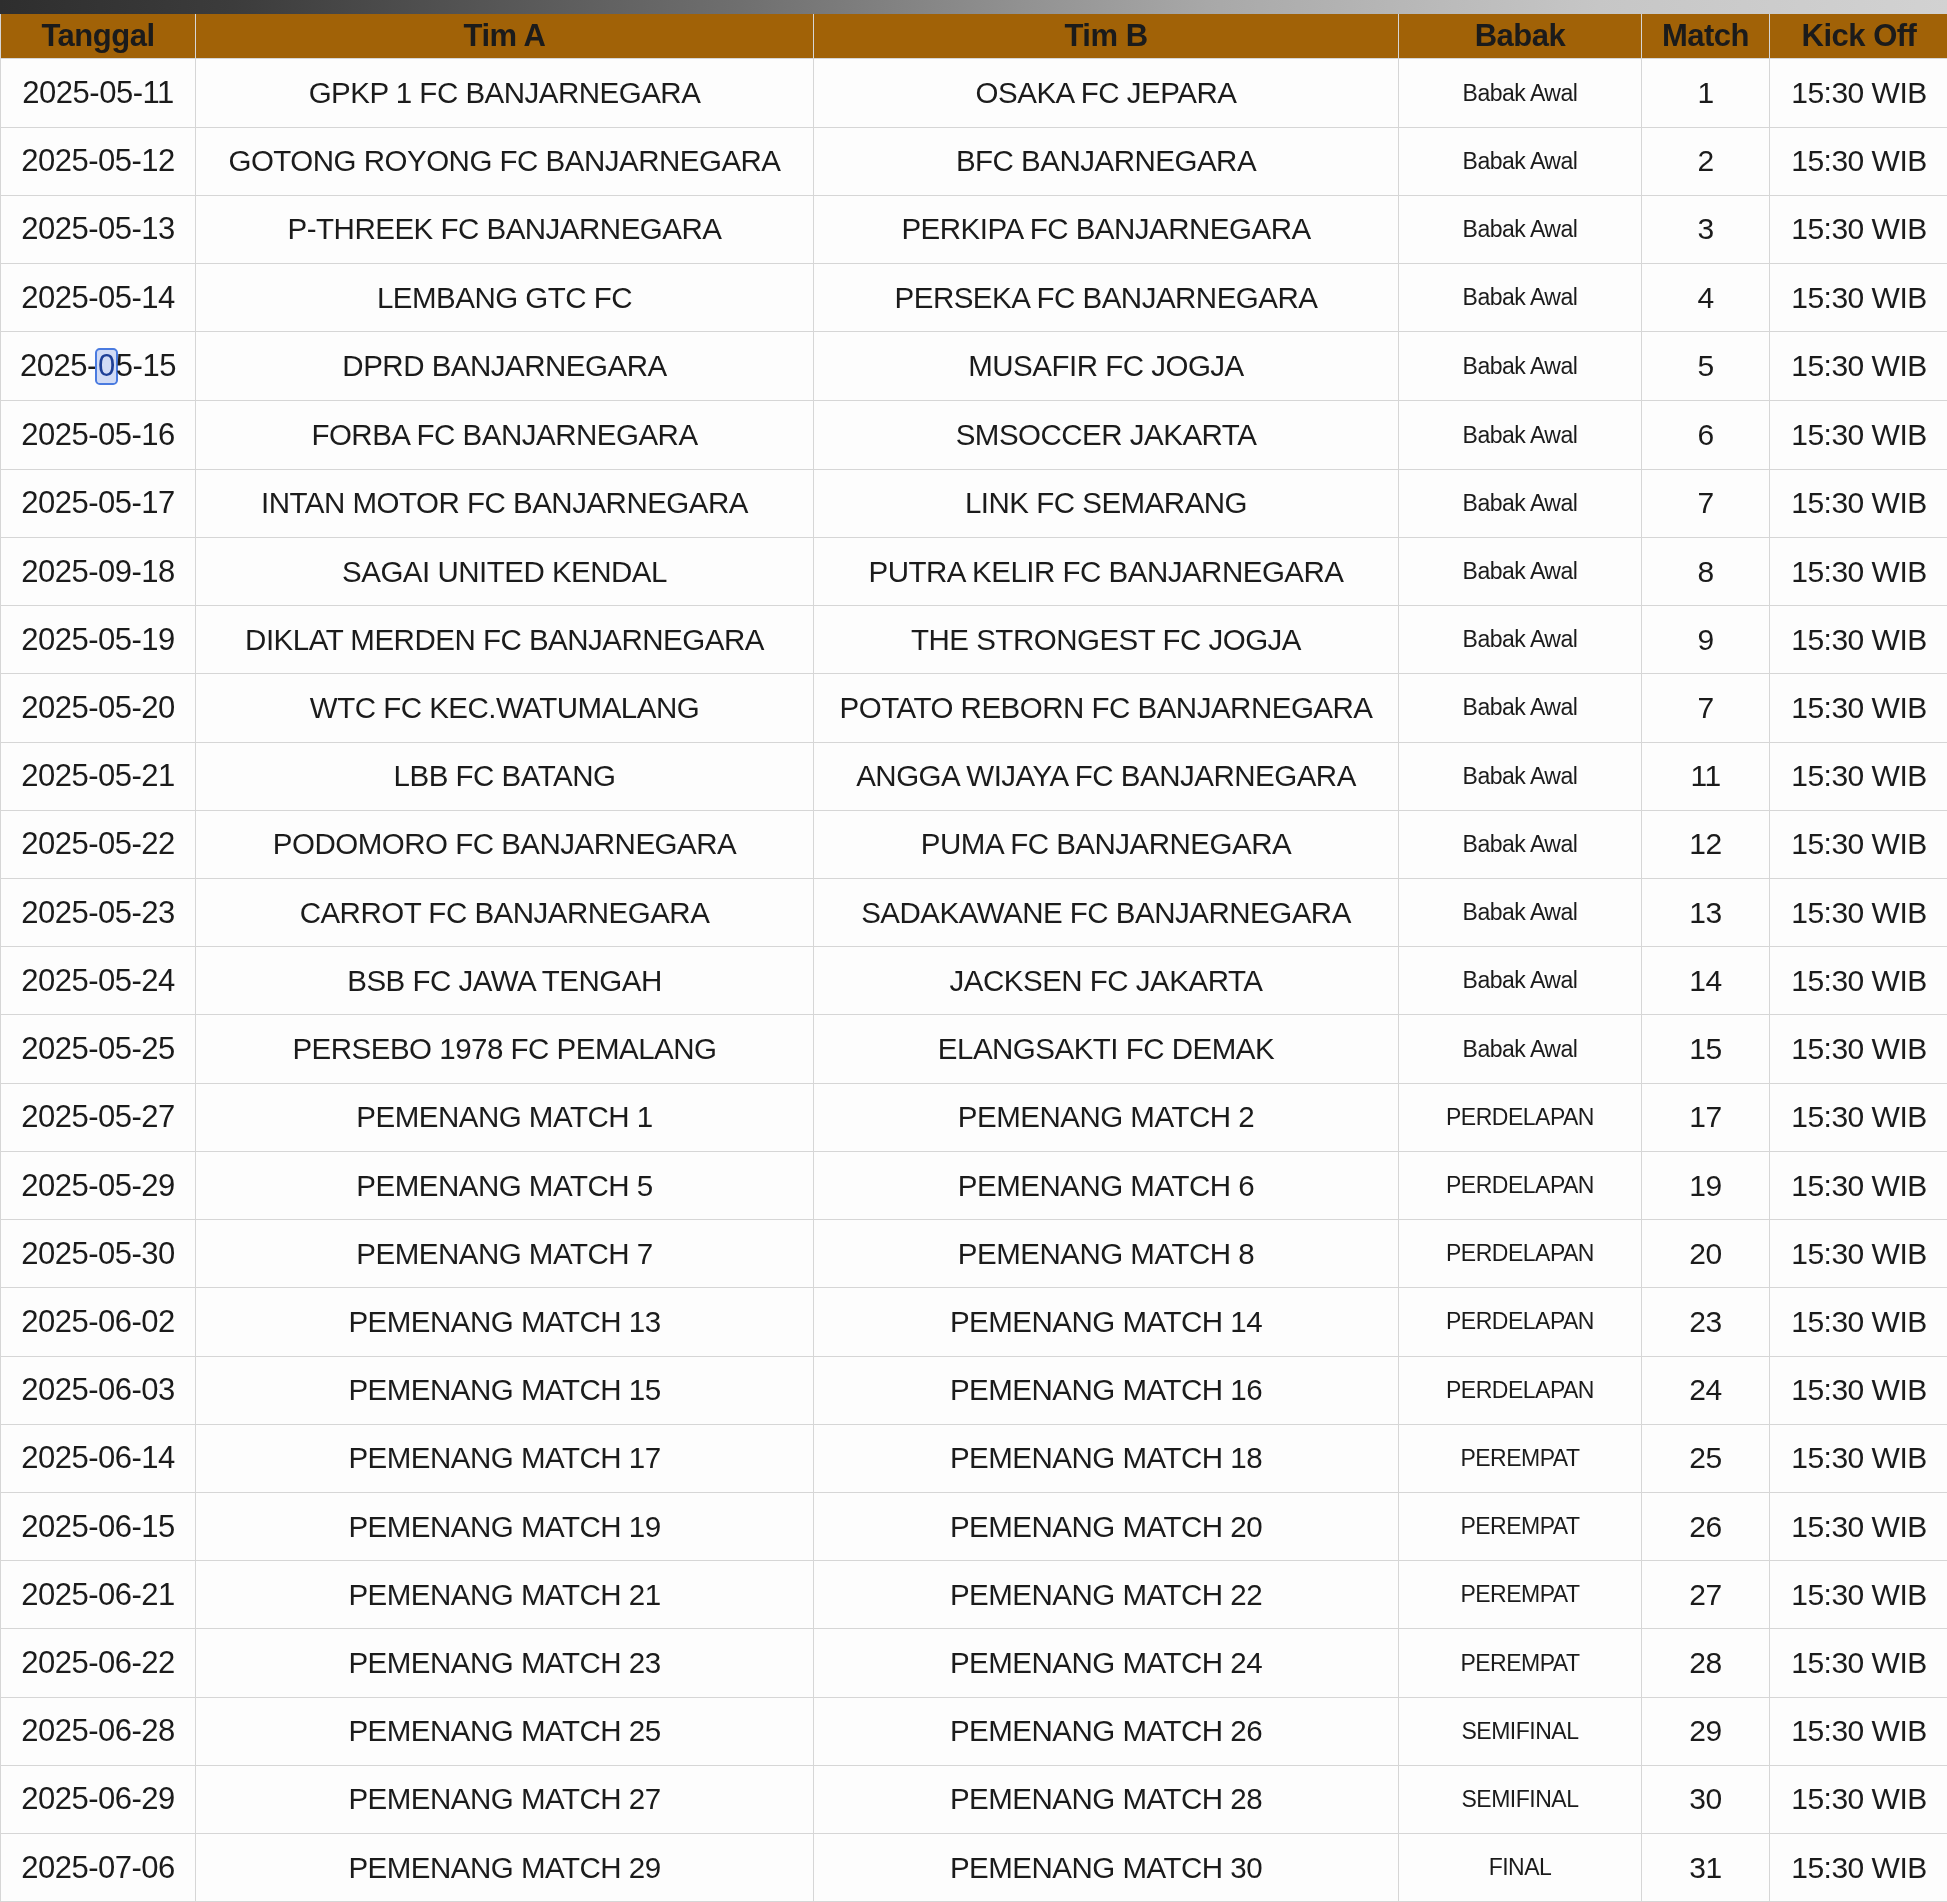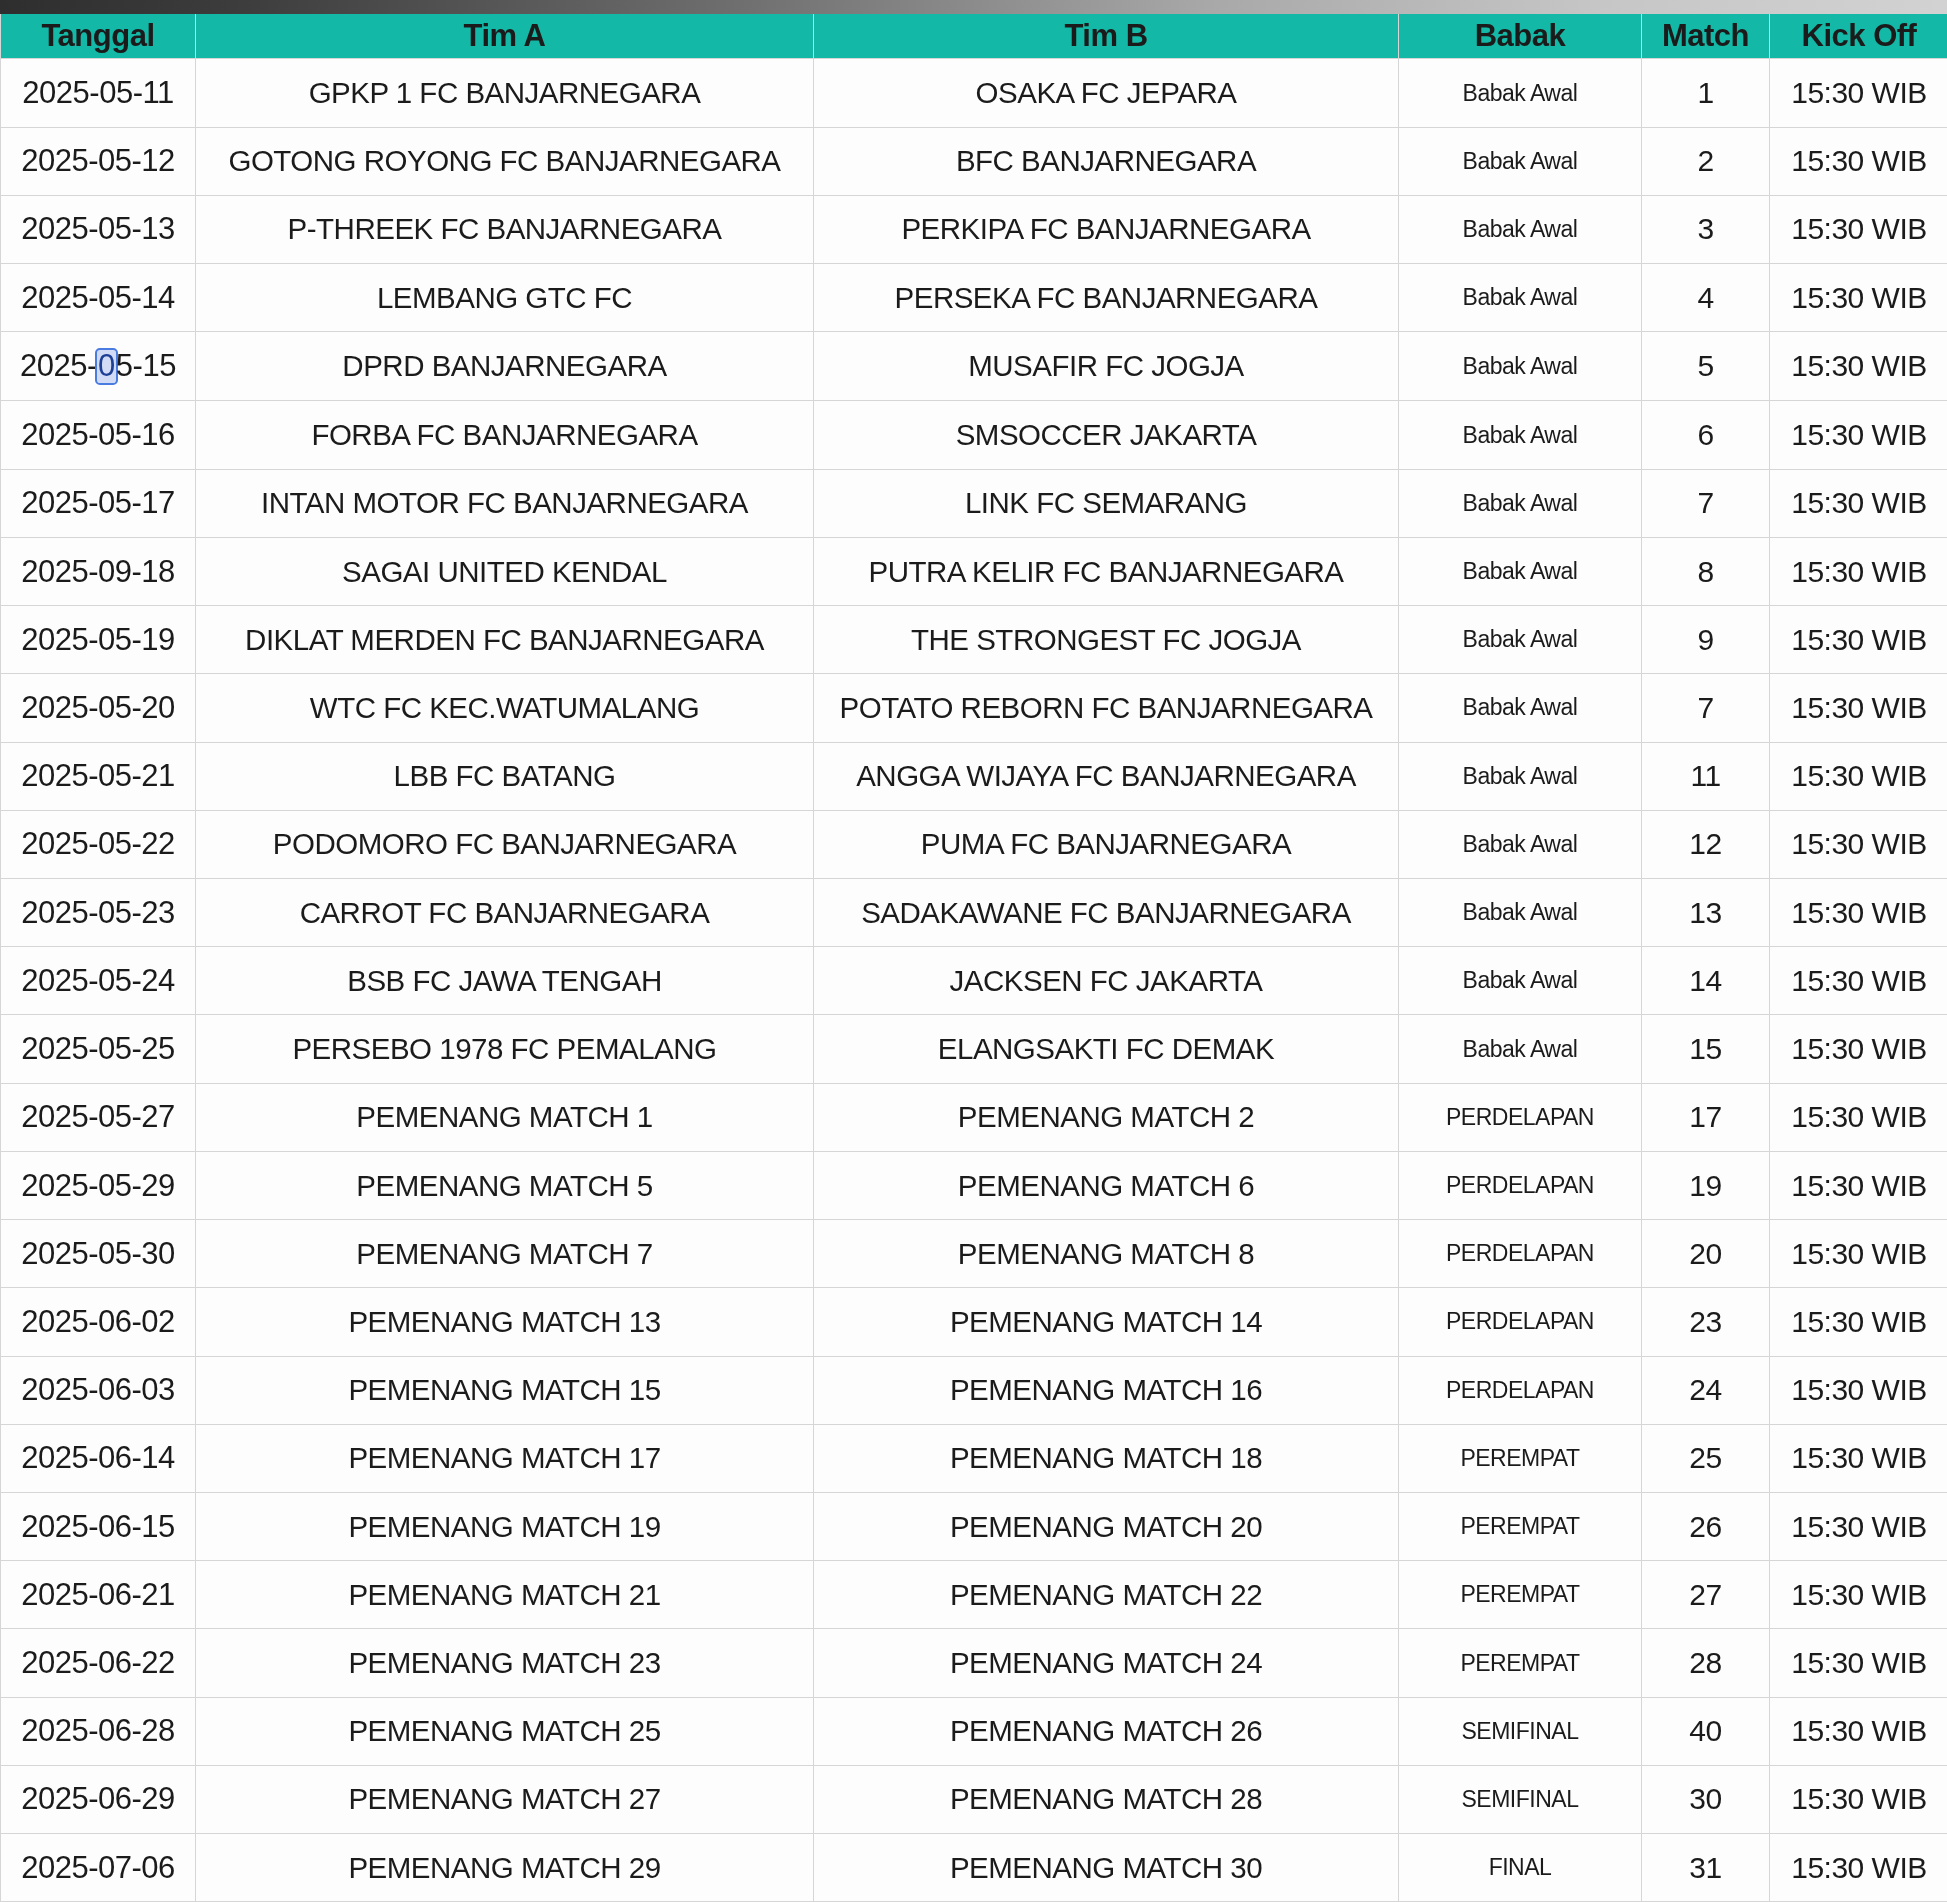--- a/index.html
+++ b/index.html
@@ -32,21 +32,21 @@
     text-align: center;
     vertical-align: middle;
     color: #1b1b1b;
     overflow: hidden;
     white-space: nowrap;
   }
   thead tr { height: 46px; }
   th {
     font-weight: bold;
     font-size: 31px;
-    background: #14b8a6;
+    background: #a16207;
     letter-spacing: -0.5px;
   }
   td {
     font-size: 29.5px;
     background: #fdfdfd;
     letter-spacing: -0.5px;
   }
   td.date { font-size: 31px; margin-left: 12px; }
   td.babak { font-size: 23px; }
   td.match, td.kick { font-size: 30px; }
@@ -277,21 +277,21 @@
           <td class="team">PEMENANG MATCH 24</td>
           <td class="babak">PEREMPAT</td>
           <td class="match">28</td>
           <td class="kick">15:30 WIB</td>
         </tr>
         <tr>
           <td class="date">2025-06-28</td>
           <td class="team">PEMENANG MATCH 25</td>
           <td class="team">PEMENANG MATCH 26</td>
           <td class="babak">SEMIFINAL</td>
-          <td class="match">40</td>
+          <td class="match">29</td>
           <td class="kick">15:30 WIB</td>
         </tr>
         <tr>
           <td class="date">2025-06-29</td>
           <td class="team">PEMENANG MATCH 27</td>
           <td class="team">PEMENANG MATCH 28</td>
           <td class="babak">SEMIFINAL</td>
           <td class="match">30</td>
           <td class="kick">15:30 WIB</td>
         </tr>

